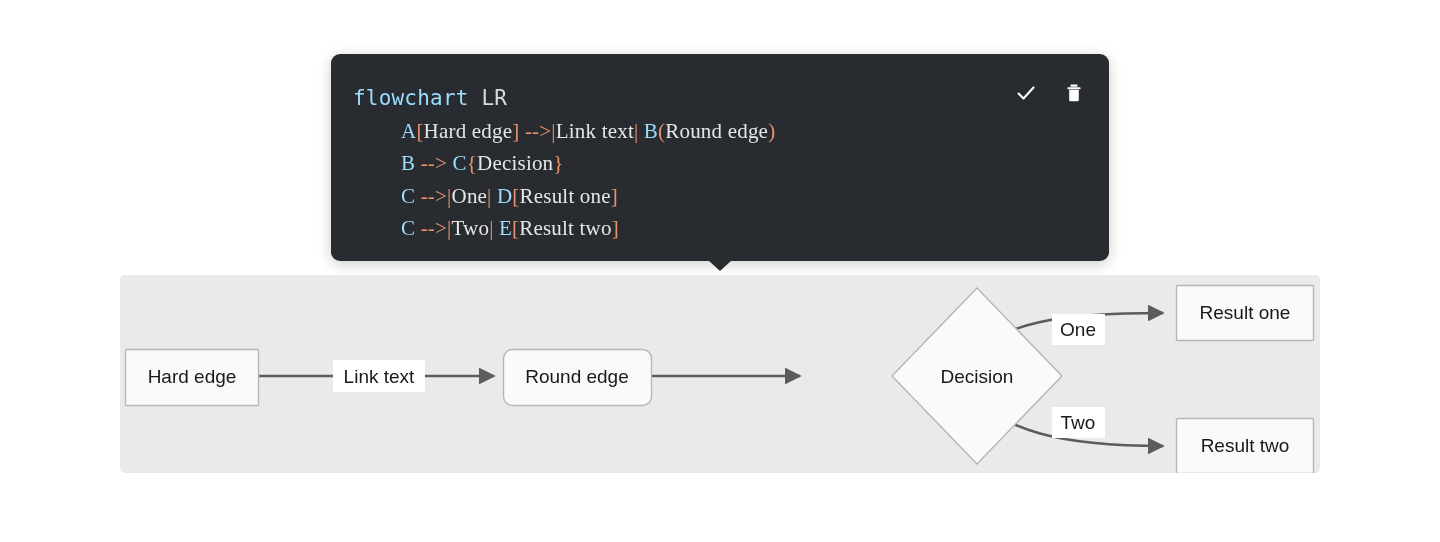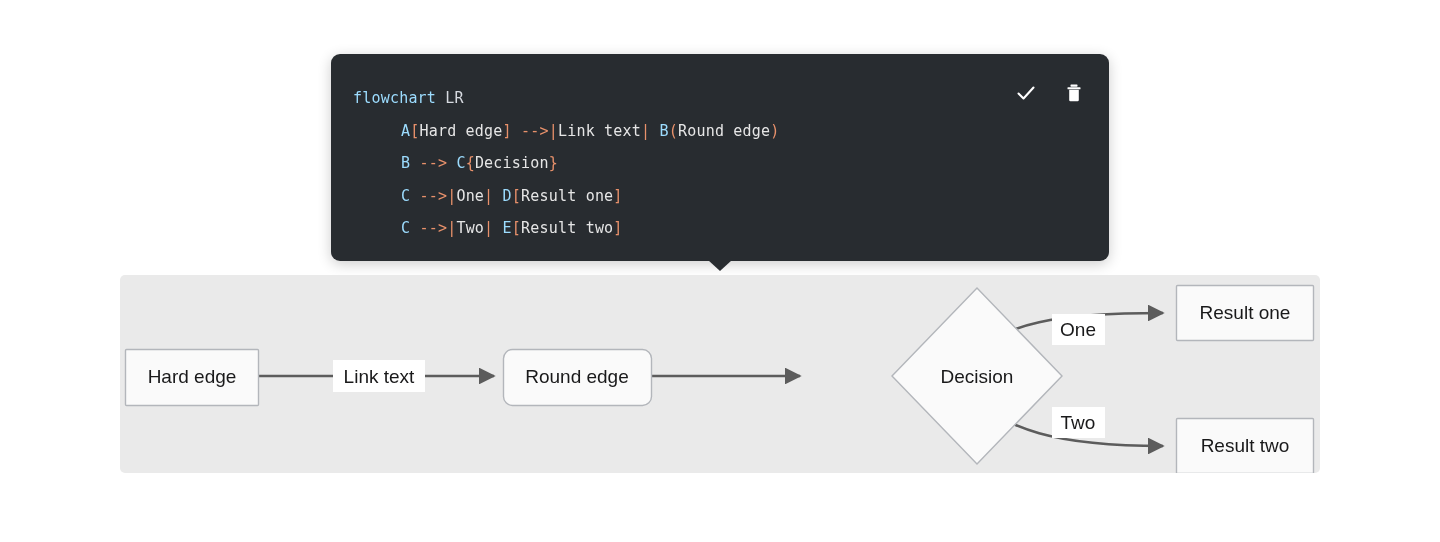--- a/index.html
+++ b/index.html
@@ -42,27 +42,27 @@
     border-right: 12px solid transparent;
     border-top: 11px solid #282c30;
   }
 
   .code-body {
     position: absolute;
     left: 22px;
     top: 28px;
     right: 14px;
     font-family: "DejaVu Sans Mono", "Liberation Mono", monospace;
-    font-size: 15px;
+    font-size: 21px;
     line-height: 32.5px;
     white-space: pre;
     letter-spacing: 0.2px;
   }
   .code-line { display: block; height: 32.5px; }
-  .code-line.indented { padding-left: 48px; }
+  .code-line.indented { padding-left: 48px; font-family: Liberation Serif, serif; }
 
   .tok-kw     { color: #9cdcfe; }
   .tok-plain  { color: #d7dae0; }
   .tok-id     { color: #9cdcfe; }
   .tok-punct  { color: #e8916b; }
   .tok-arrow  { color: #e8916b; }
   .tok-pipe   { color: #e8916b; }
   .tok-text   { color: #e6e6e6; }
 
   .code-tools {

